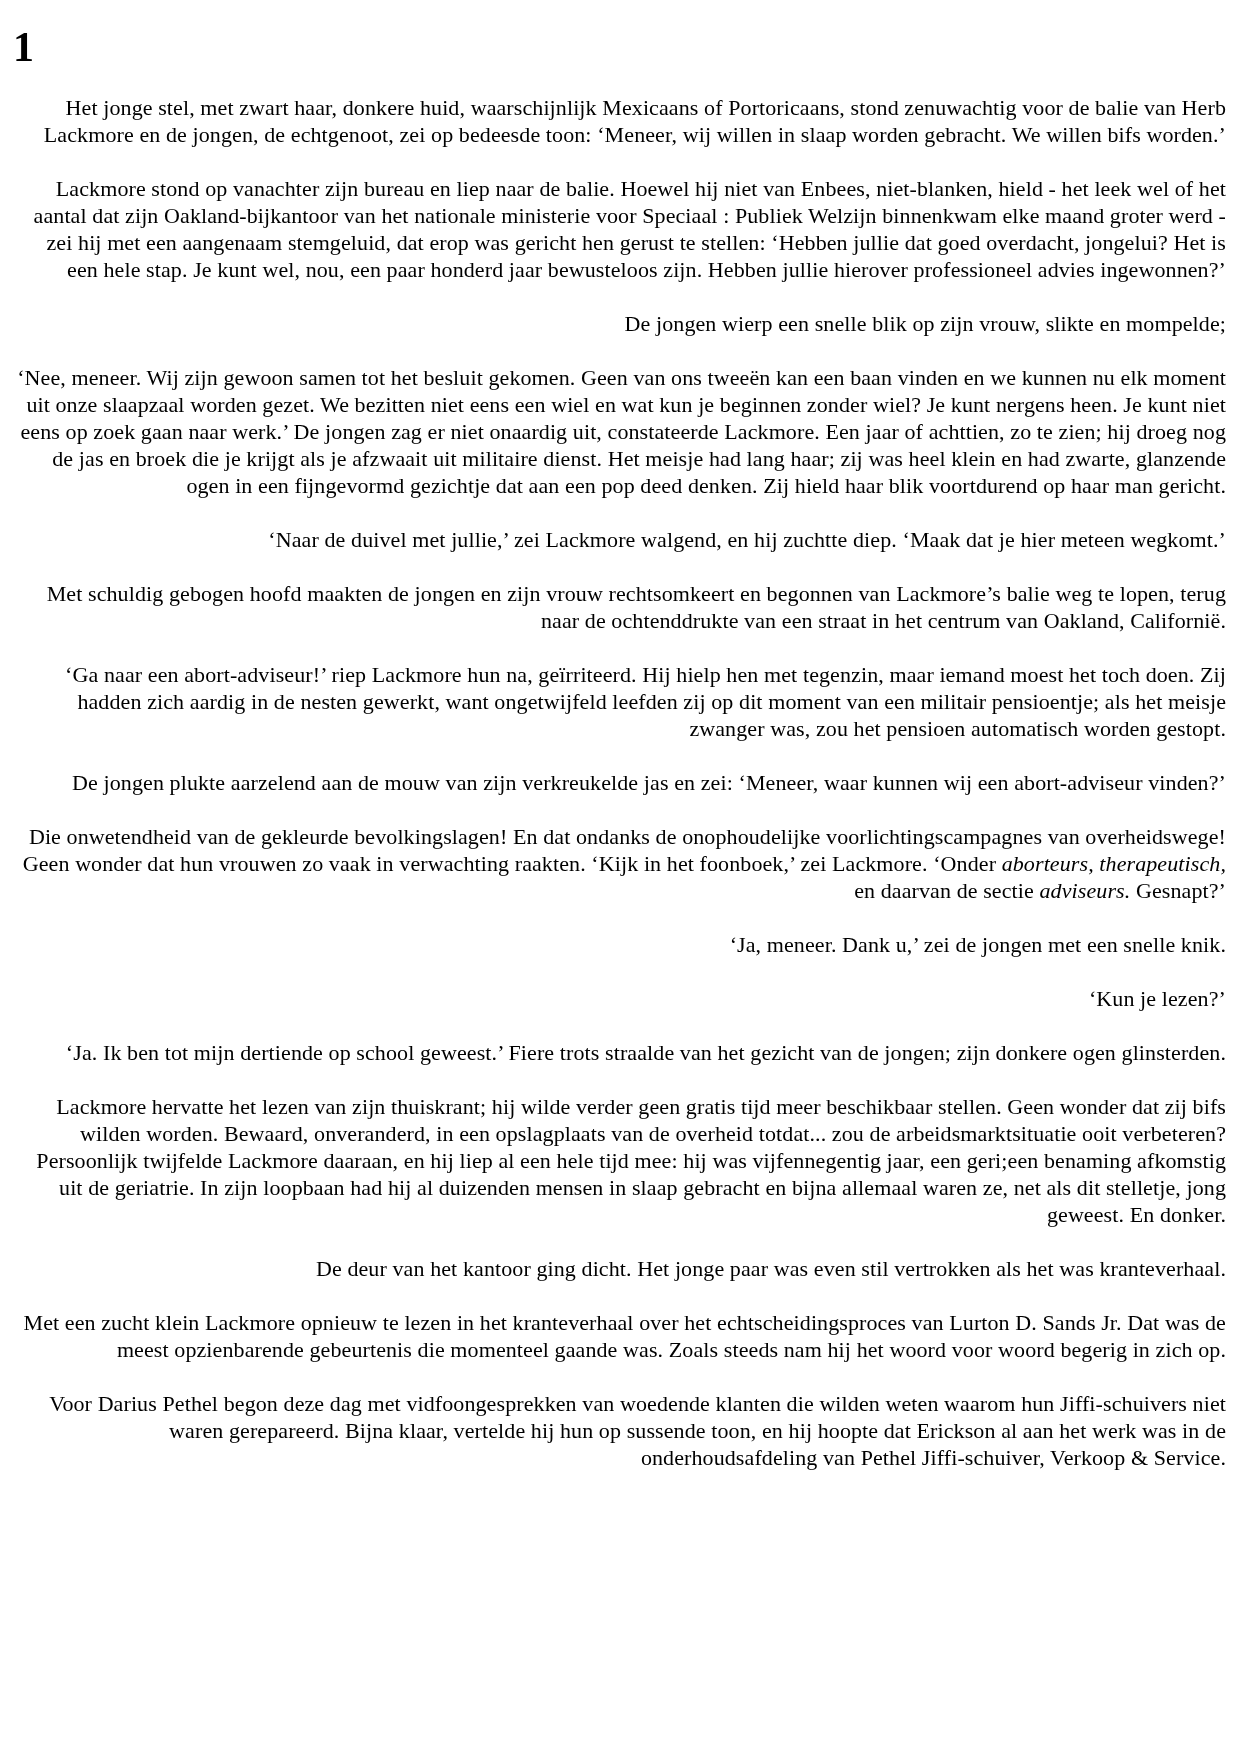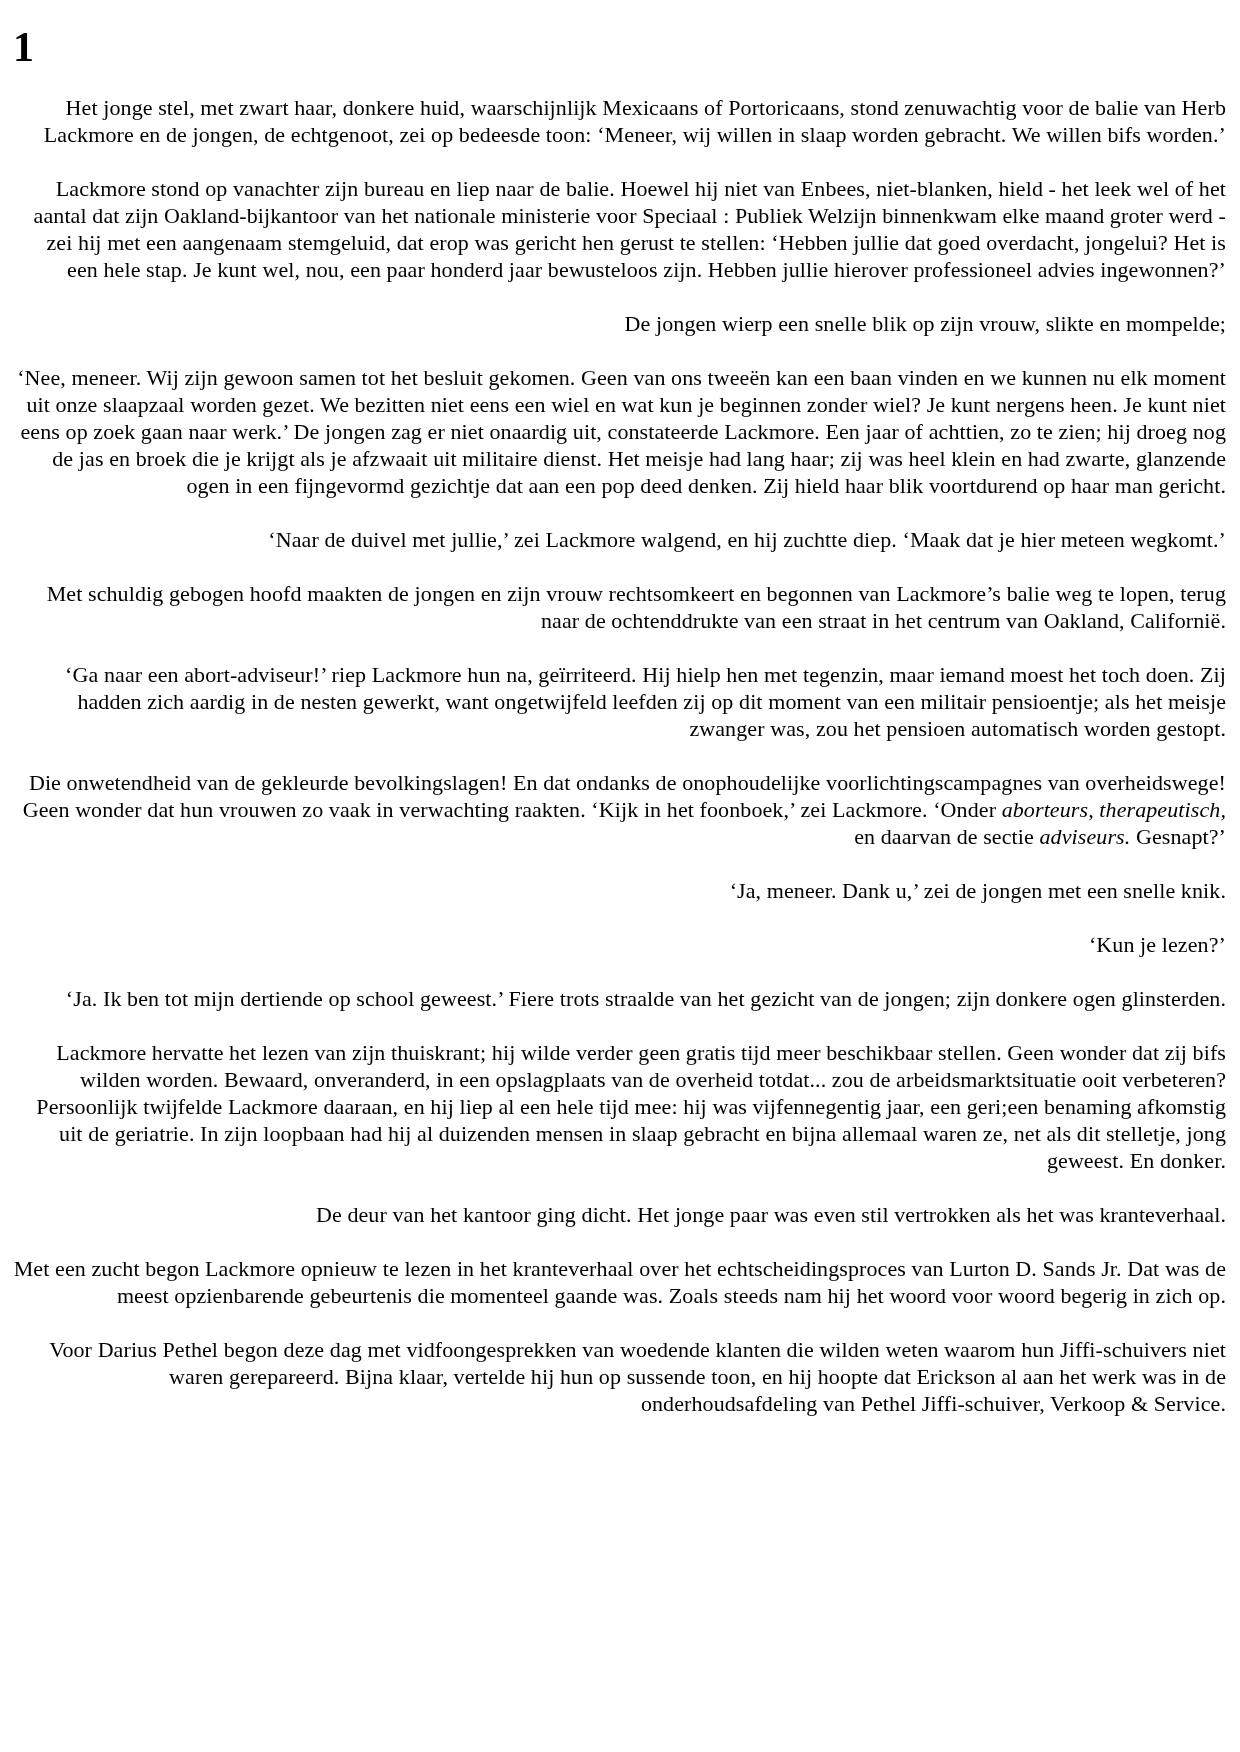--- a/index.html
+++ b/index.html
@@ -41,24 +41,25 @@
 
   <div class="page-number">1</div>
 
   <p class="para">Het jonge stel, met zwart haar, donkere huid, waarschijnlijk Mexicaans of Portoricaans, stond zenuwachtig voor de balie van Herb Lackmore en de jongen, de echtgenoot, zei op bedeesde toon: ‘Meneer, wij willen in slaap worden gebracht. We willen bifs worden.’</p>
   <p class="para">Lackmore stond op vanachter zijn bureau en liep naar de balie. Hoewel hij niet van Enbees, niet-blanken, hield - het leek wel of het aantal dat zijn Oakland-bijkantoor van het nationale ministerie voor Speciaal : Publiek Welzijn binnenkwam elke maand groter werd - zei hij met een aangenaam stemgeluid, dat erop was gericht hen gerust te stellen: ‘Hebben jullie dat goed overdacht, jongelui? Het is een hele stap. Je kunt wel, nou, een paar honderd jaar bewusteloos zijn. Hebben jullie hierover professioneel advies ingewonnen?’</p>
   <p class="para">De jongen wierp een snelle blik op zijn vrouw, slikte en mompelde;</p>
   <p class="para">‘Nee, meneer. Wij zijn gewoon samen tot het besluit gekomen. Geen van ons tweeën kan een baan vinden en we kunnen nu elk moment uit onze slaapzaal worden gezet. We bezitten niet eens een wiel en wat kun je beginnen zonder wiel? Je kunt nergens heen. Je kunt niet eens op zoek gaan naar werk.’ De jongen zag er niet onaardig uit, constateerde Lackmore. Een jaar of achttien, zo te zien; hij droeg nog de jas en broek die je krijgt als je afzwaait uit militaire dienst. Het meisje had lang haar; zij was heel klein en had zwarte, glanzende ogen in een fijngevormd gezichtje dat aan een pop deed denken. Zij hield haar blik voortdurend op haar man gericht.</p>
   <p class="para">‘Naar de duivel met jullie,’ zei Lackmore walgend, en hij zuchtte diep. ‘Maak dat je hier meteen wegkomt.’</p>
   <p class="para">Met schuldig gebogen hoofd maakten de jongen en zijn vrouw rechtsomkeert en begonnen van Lackmore’s balie weg te lopen, terug naar de ochtenddrukte van een straat in het centrum van Oakland, Californië.</p>
   <p class="para">‘Ga naar een abort-adviseur!’ riep Lackmore hun na, geïrriteerd. Hij hielp hen met tegenzin, maar iemand moest het toch doen. Zij hadden zich aardig in de nesten gewerkt, want ongetwijfeld leefden zij op dit moment van een militair pensioentje; als het meisje zwanger was, zou het pensioen automatisch worden gestopt.</p>
+  <p class="para">De jongen plukte aarzelend aan de mouw van zijn verkreukelde jas en zei: ‘Meneer, waar kunnen wij een abort-adviseur vinden?’</p>
 
   <p class="para"><span>Die onwetendheid van de gekleurde bevolkingslagen! En dat ondanks de onophoudelijke voorlichtingscampagnes van overheidswege! Geen wonder dat hun vrouwen zo vaak in verwachting raakten. ‘Kijk in het foonboek,’ zei Lackmore. ‘Onder </span><em>aborteurs, therapeutisch,</em><span> en daarvan de sectie </span><em>adviseurs.</em><span> Gesnapt?’</span></p>
 
   <p class="para">‘Ja, meneer. Dank u,’ zei de jongen met een snelle knik.</p>
   <p class="para">‘Kun je lezen?’</p>
   <p class="para">‘Ja. Ik ben tot mijn dertiende op school geweest.’ Fiere trots straalde van het gezicht van de jongen; zijn donkere ogen glinsterden.</p>
   <p class="para">Lackmore hervatte het lezen van zijn thuiskrant; hij wilde verder geen gratis tijd meer beschikbaar stellen. Geen wonder dat zij bifs wilden worden. Bewaard, onveranderd, in een opslagplaats van de overheid totdat... zou de arbeidsmarktsituatie ooit verbeteren? Persoonlijk twijfelde Lackmore daaraan, en hij liep al een hele tijd mee: hij was vijfennegentig jaar, een geri;een benaming afkomstig uit de geriatrie. In zijn loopbaan had hij al duizenden mensen in slaap gebracht en bijna allemaal waren ze, net als dit stelletje, jong geweest. En donker.</p>
   <p class="para">De deur van het kantoor ging dicht. Het jonge paar was even stil vertrokken als het was kranteverhaal.</p>
-  <p class="para">Met een zucht begon Lackmore opnieuw te lezen in het kranteverhaal over het echtscheidingsproces van Lurton D. Sands Jr. Dat was de meest opzienbarende gebeurtenis die momenteel gaande was. Zoals steeds nam hij het woord voor woord begerig in zich op.</p>
+  <p class="para">Met een zucht klein Lackmore opnieuw te lezen in het kranteverhaal over het echtscheidingsproces van Lurton D. Sands Jr. Dat was de meest opzienbarende gebeurtenis die momenteel gaande was. Zoals steeds nam hij het woord voor woord begerig in zich op.</p>
   <p class="para">Voor Darius Pethel begon deze dag met vidfoongesprekken van woedende klanten die wilden weten waarom hun Jiffi-schuivers niet waren gerepareerd. Bijna klaar, vertelde hij hun op sussende toon, en hij hoopte dat Erickson al aan het werk was in de onderhoudsafdeling van Pethel Jiffi-schuiver, Verkoop &amp; Service.</p>
 
 </div>
 
 </body></html>

